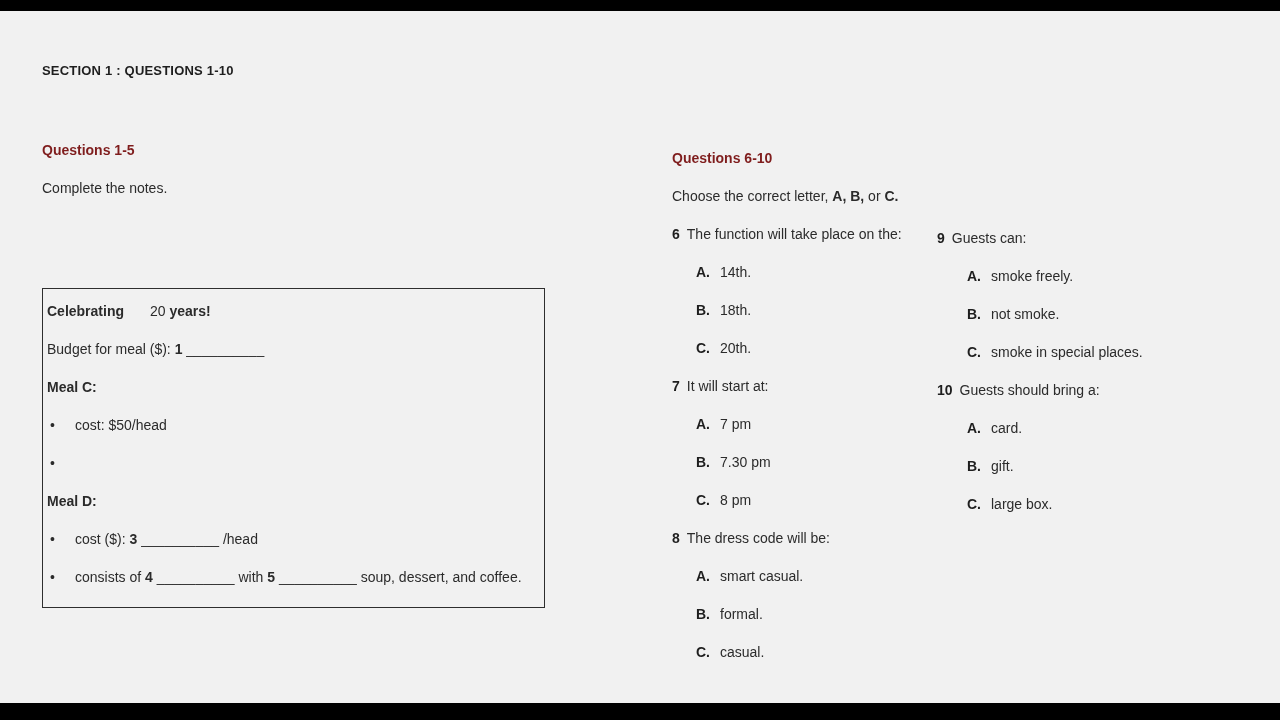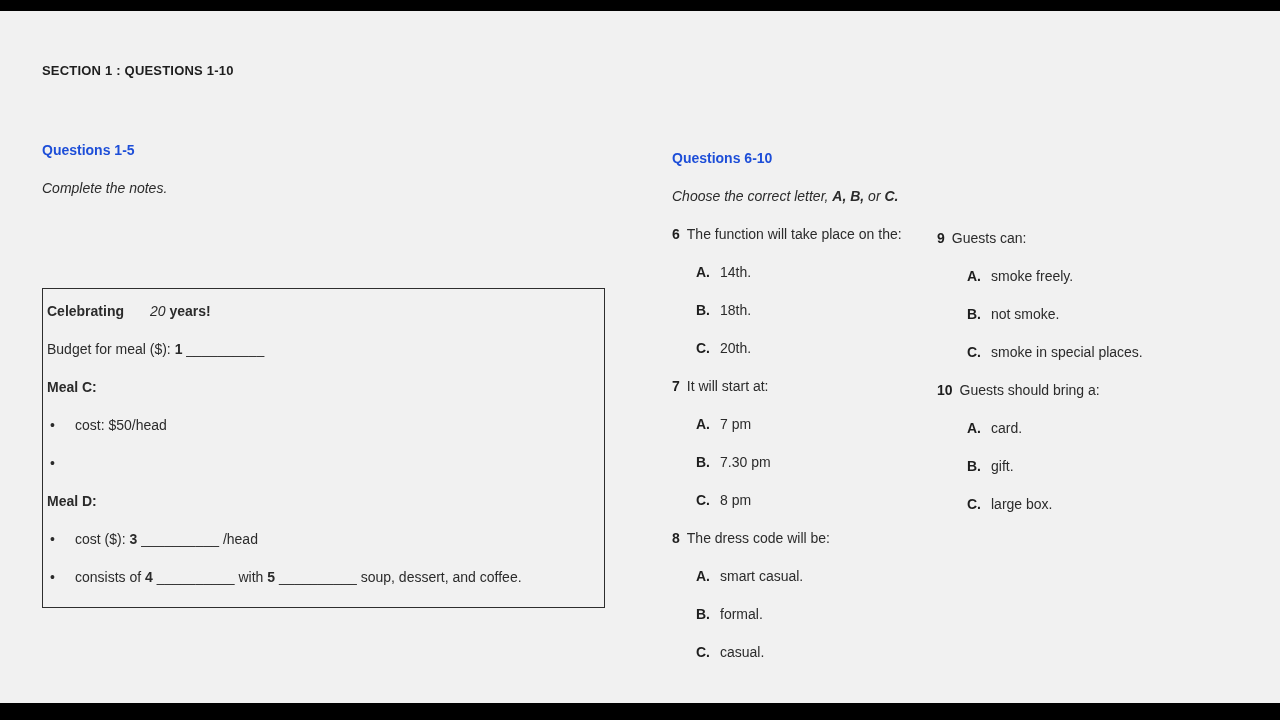--- a/index.html
+++ b/index.html
@@ -11,27 +11,27 @@
   }
   .bar{position:absolute;left:0;width:1280px;background:#000;}
   .bar-top{top:0;height:11px;}
   .bar-bottom{bottom:0;height:17px;}
   .page{position:absolute;left:0;top:11px;width:1280px;height:692px;background:#f1f1f1;}
   .section-title{
     position:absolute;left:42px;top:52px;
     font-size:13px;font-weight:bold;color:#1e1e1e;letter-spacing:.2px;
   }
   .row{height:20px;margin-bottom:18px;font-size:14px;line-height:20px;white-space:nowrap;}
-  .bold{font-weight:bold;color:#1d4ed8;}
+  .bold{font-weight:bold;color:#7f1d1d;}
   .b{font-weight:bold;}
-  .i{font-style:italic;text-align:right;}
+  .i{text-align:right;}
   .gap{margin-left:26px;}
   .col-left{position:absolute;left:42px;top:129px;width:600px;}
   .notes-box{
-    position:absolute;left:42px;top:277px;width:563px;height:320px;
+    position:absolute;left:42px;top:277px;width:503px;height:320px;
     border:1.5px solid #2e2e2e;box-sizing:border-box;
     padding:12px 6px 0 4px;background:#f1f1f1;
   }
   .bullet-row{display:flex;}
   .bullet{flex:0 0 28px;padding-left:3px;box-sizing:border-box;}
   .col-r1{position:absolute;left:672px;top:137px;width:305px;}
   .col-r2{position:absolute;left:937px;top:217px;width:295px;}
   .q-head .q-num{font-weight:bold;color:#1e1e1e;margin-right:7px;}
   .opt{display:flex;padding-left:24px;}
   .col-r2 .opt{padding-left:30px;}

